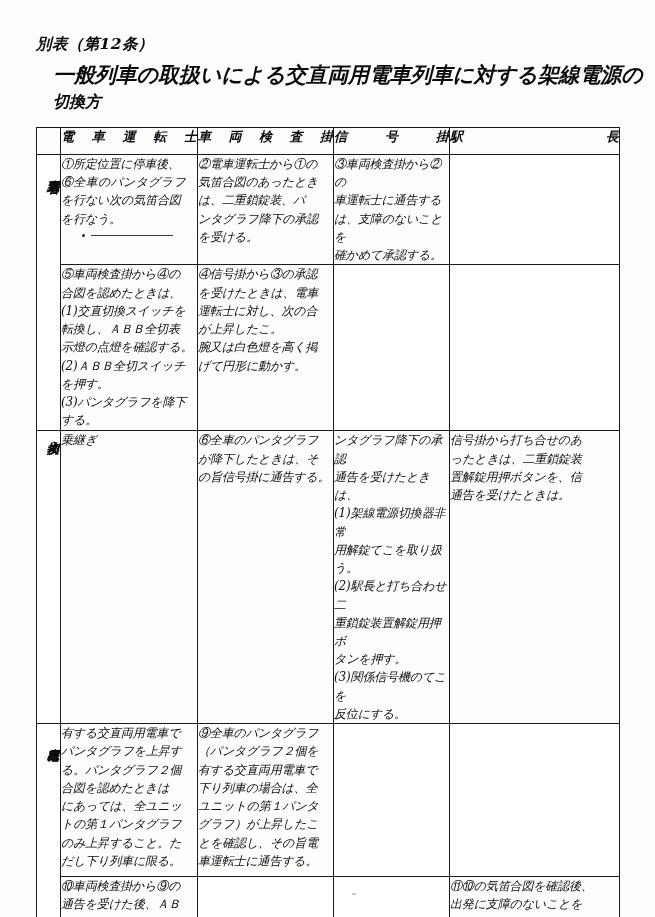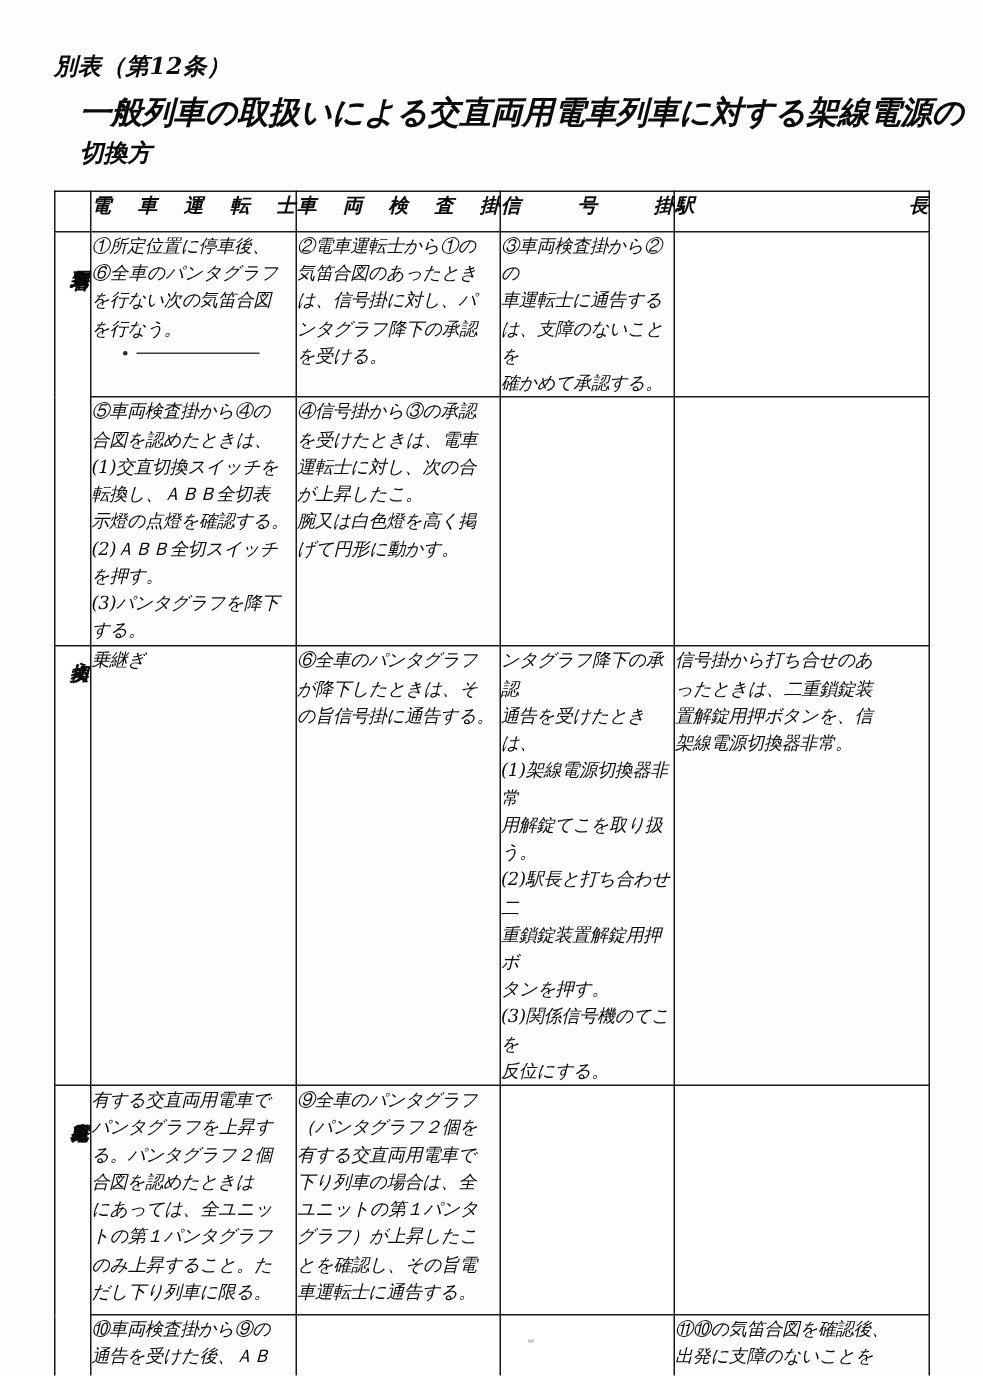--- a/index.html
+++ b/index.html
@@ -237,21 +237,21 @@
             <p>①所定位置に停車後、</p>
             <p class="kana">⑥全車のパンタグラフ</p>
             <p>を行ない次の気笛合図</p>
             <p>を行なう。</p>
             <span class="inline-rule"></span>
           </td>
 
           <td class="cell">
             <p>②電車運転士から①の</p>
             <p>気笛合図のあったとき</p>
-            <p>は、信号掛に対し、パ</p>
+            <p>は、二重鎖錠装、パ</p>
             <p>ンタグラフ降下の承認</p>
             <p>を受ける。</p>
           </td>
 
           <td class="cell">
             <p>③車両検査掛から②の</p>
             <p>車運転士に通告する</p>
             <p>は、支障のないことを</p>
             <p>確かめて承認する。</p>
           </td>
@@ -309,21 +309,21 @@
             <p>重鎖錠装置解錠用押ボ</p>
             <p>タンを押す。</p>
             <p>(3)関係信号機のてこを</p>
             <p>反位にする。</p>
           </td>
 
           <td class="cell">
             <p>信号掛から打ち合せのあ</p>
             <p>ったときは、二重鎖錠装</p>
             <p>置解錠用押ボタンを、信</p>
-            <p>架線電源切換器非常。</p>
+            <p>通告を受けたときは。</p>
           </td>
         </tr>
 
         <tr>
           <td class="vlabel" rowspan="2">
             <span class="vtext">出発電車</span>
           </td>
 
           <td class="cell" style="height:152px">
             <p>有する交直両用電車で</p>

